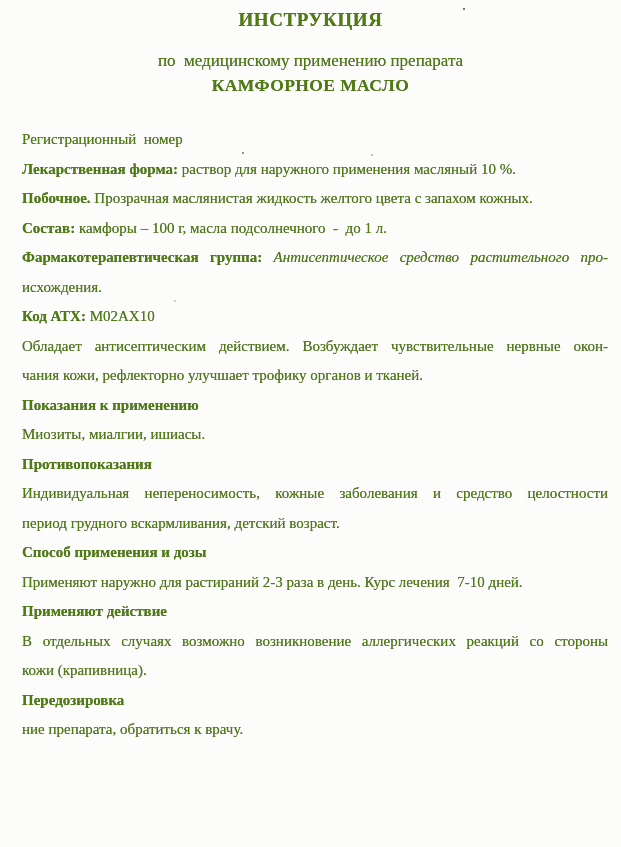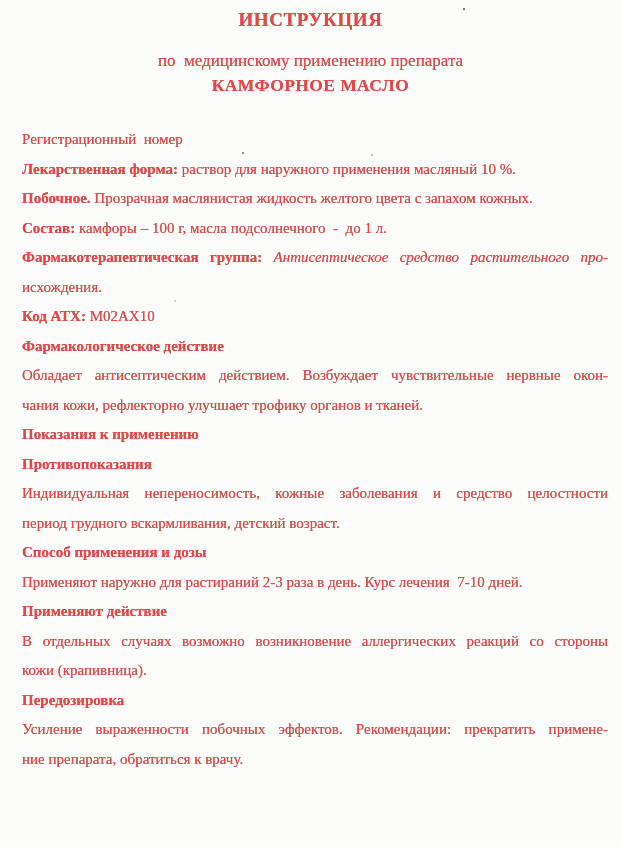--- a/index.html
+++ b/index.html
@@ -6,21 +6,21 @@
   body {
     background: #e8e8e6;
     font-family: "Liberation Serif", "DejaVu Serif", serif;
   }
   .page {
     position: relative;
     width: 621px;
     height: 847px;
     margin: 0 auto;
     background: #fcfcfa;
-    color: #ef4444;
+    color: #4d7c0f;
     box-sizing: border-box;
     overflow: hidden;
     text-shadow: 0 0 0.4px rgba(22, 19, 15, 0.55); 
   }
   .title-block { padding-top: 7px; text-align: center; }
   .t1 { font-size: 19px; font-weight: 700; line-height: 25px; letter-spacing: 0.6px; }
   .t2 { font-size: 17px; line-height: 25px; margin-top: 16px; }
   .t3 { font-size: 17.5px; font-weight: 700; line-height: 25px; letter-spacing: 0.4px; }
   .doc-body {
     margin-top: 27px;
@@ -73,35 +73,34 @@
 
     <p class="ln"><span class="lbl">Побочное.</span> <span>Прозрачная маслянистая жидкость желтого цвета с запахом кожных.</span></p>
 
     <p class="ln"><span class="lbl">Состав:</span> <span>камфоры – 100 г, масла подсолнечного&nbsp; -&nbsp; до 1 л.</span></p>
 
     <p class="ln just"><span class="lbl">Фармакотерапевтическая группа:</span> <span class="it">Антисептическое средство растительного про-</span></p>
     <p class="ln"><span>исхождения.</span></p>
 
     <p class="ln"><span class="lbl">Код АТХ:</span> <span>M02AX10</span></p>
 
-    <p class="ln hd">Фармакологическое действие</p>
     <p class="ln just">Обладает антисептическим действием. Возбуждает чувствительные нервные окон-</p>
     <p class="ln">чания кожи, рефлекторно улучшает трофику органов и тканей.</p>
 
     <p class="ln hd">Показания к применению</p>
+    <p class="ln">Миозиты, миалгии, ишиасы.</p>
 
     <p class="ln hd">Противопоказания</p>
     <p class="ln just">Индивидуальная непереносимость, кожные заболевания и средство целостности</p>
     <p class="ln">период грудного вскармливания, детский возраст.</p>
 
     <p class="ln hd">Способ применения и дозы</p>
     <p class="ln">Применяют наружно для растираний 2-3 раза в день. Курс лечения&nbsp; 7-10 дней.</p>
 
     <p class="ln hd">Применяют действие</p>
     <p class="ln just">В отдельных случаях возможно возникновение аллергических реакций со стороны</p>
     <p class="ln">кожи (крапивница).</p>
 
     <p class="ln hd">Передозировка</p>
-    <p class="ln just">Усиление выраженности побочных эффектов. Рекомендации: прекратить примене-</p>
     <p class="ln">ние препарата, обратиться к врачу.</p>
 
   </div>
 </div>
 
 </body></html>

